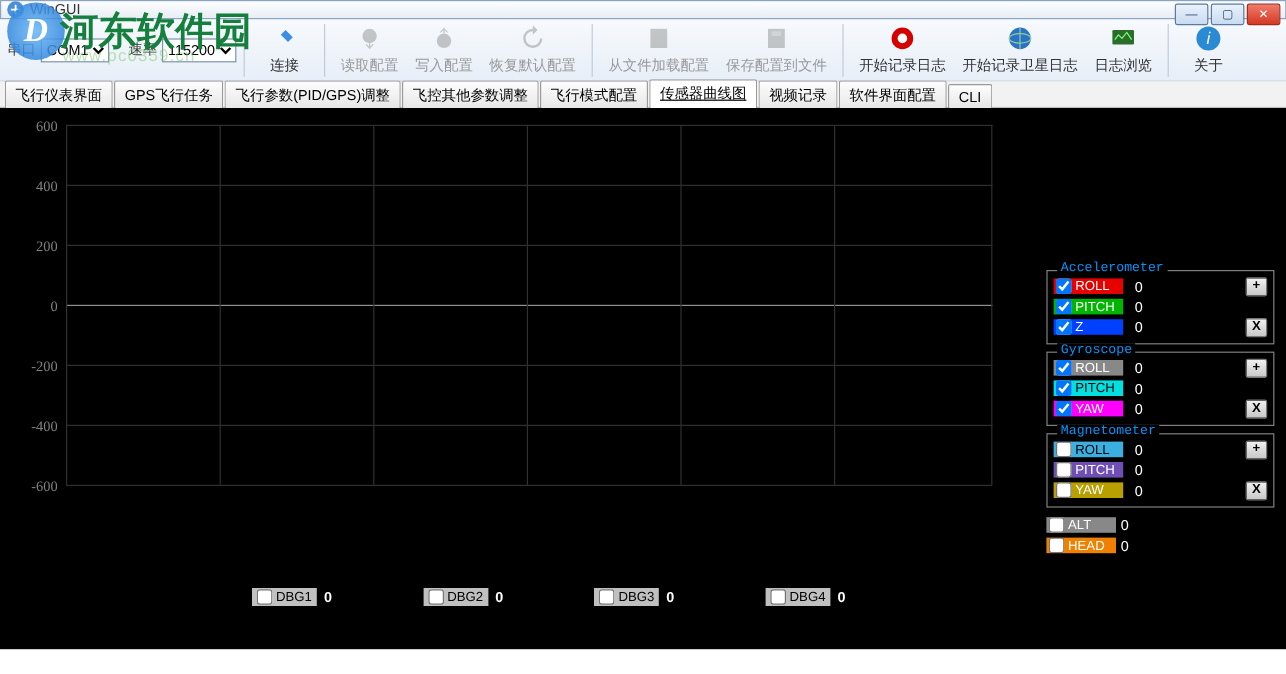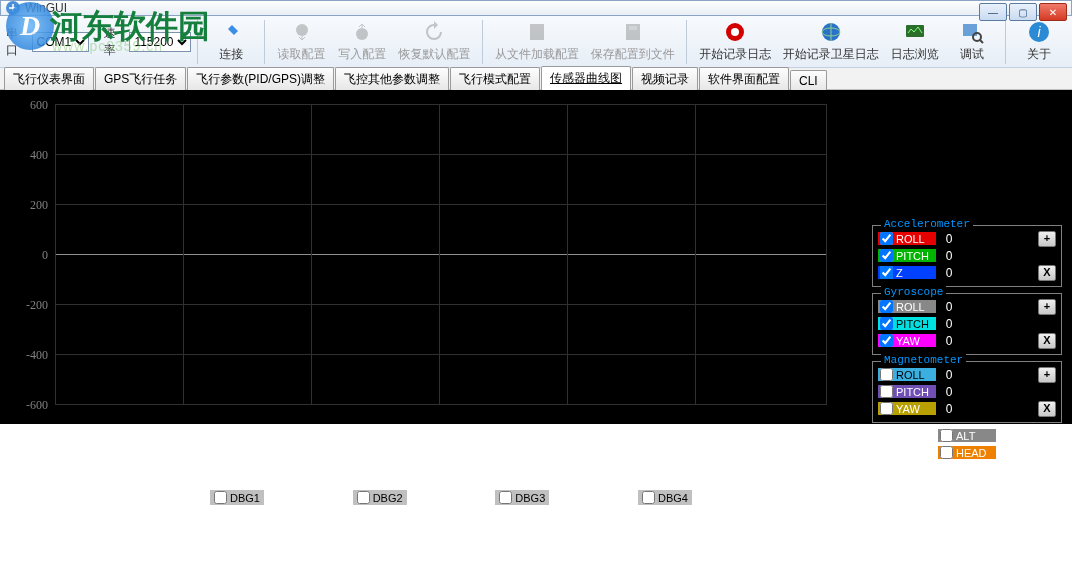--- a/index.html
+++ b/index.html
@@ -29,21 +29,21 @@
 .tbtn span { font-size:12px; color:#333; white-space:nowrap; }
 .tbtn.disabled span { color:#999; }
 .tbtn.disabled .ticon { opacity:.45; }
 
 
 .tabstrip { height:22px; background:#f2f2f2; display:flex; align-items:flex-end; border-bottom:1px solid #c0c0c0; padding-left:4px; }
 .tab { font-size:12px; padding:3px 8px 2px; border:1px solid #9a9a9a; border-bottom:none; margin-right:1px; background:linear-gradient(#fdfdfd,#e7e7e7); cursor:pointer; border-top-left-radius:2px; border-top-right-radius:2px; position:relative; top:1px; }
 .tab.active { background:#fff; font-weight:normal; padding-bottom:3px; z-index:2;text-decoration:underline; }
 
 
-.content { background:#000; height:334px; position:relative; }
+.content { background:#000; height:451px; position:relative; }
 .chart-wrap { position:absolute; left:10px; top:0; width:810px; height:480px; }
 .ylabel { position:absolute; left:0; width:38px; text-align:right; font-size:12px; color:#808080; font-family:Tahoma; }
 .gridline { position:absolute; left:45px; width:772px; height:1px; background:#303030; }
 .vgrid { position:absolute; top:14px; width:1px; height:300px; background:#303030; }
 .axis-x { position:absolute; left:45px; width:772px; height:1px; background:#909090; }
 
 
 .dbg-row { position:absolute; left:210px; top:500px; display:flex; gap:76px; }
 .dbg-item { display:flex; align-items:center; gap:6px; }
 .dbg-chip { display:flex; align-items:center; background:#c0c0c0; padding:1px 4px; font-size:11px; }
@@ -52,21 +52,21 @@
 
 
 .panels { position:absolute; right:10px; top:240px; width:190px; display:flex; flex-direction:column; gap:6px; }
 .panel { border:1px solid #808080; padding:4px 5px 5px; position:relative; }
 .panel .legend-title { position:absolute; top:-8px; left:8px; background:#000; padding:0 3px; font-size:11px; color:#0096ff; font-family:"Courier New",monospace; }
 .prow { display:flex; align-items:center; gap:4px; height:17px; }
 .prow .chip { display:flex; align-items:center; width:58px; padding:0 2px; font-size:11px; color:#fff; }
 .prow .chip input { margin-right:3px; }
 .prow .val { width:18px; font-size:12px; color:#fff; text-align:center; }
 .prow .pbtn { width:18px; height:16px; border:1px solid #777; background:linear-gradient(#f0f0f0,#c8c8c8); font-size:11px; text-align:center; line-height:13px; cursor:pointer; border-radius:2px; color:#000; font-weight:bold; }
-.altrow { display:flex; align-items:center; gap:16px; height:17px;flex-direction:column; }
+.altrow { display:flex; align-items:center; gap:4px; height:17px; }
 .altrow .chip { display:flex; align-items:center; width:58px; padding:0 2px; font-size:11px; color:#fff; }
 .altrow .chip input { margin-right:3px; }
 .altrow .val { font-size:12px; color:#fff; }
 
 
 .c-red { background:#e60000; }
 .c-green { background:#00b400; }
 .c-blue { background:#0040ff; }
 .c-cyan { background:#00e0e0; color:#000 !important; }
 .c-magenta { background:#ff00ff; }
@@ -163,28 +163,20 @@
         <path d="M12 3v18" stroke="#8fd08f"></path>
       </svg>
     <span>开始记录卫星日志</span>
   </div>
   <div class="tbtn">
     <svg class="ticon" viewBox="0 0 24 24">
         <rect x="3" y="5" width="18" height="12" rx="1" fill="#2a6e2a"></rect>
         <path d="M5 13l3-4 3 3 4-5 4 6" stroke="#7fff7f" fill="none"></path>
       </svg>
     <span>日志浏览</span>
-  </div>
-  <div class="tbtn">
-    <svg class="ticon" viewBox="0 0 24 24">
-        <rect x="3" y="4" width="14" height="12" fill="#6aa0d8"></rect>
-        <circle cx="17" cy="17" r="4" fill="none" stroke="#444" stroke-width="2"></circle>
-        <path d="M20 20l3 3" stroke="#444" stroke-width="2"></path>
-      </svg>
-    <span>调试</span>
   </div>
   <div class="tool-sep"></div>
   <div class="tbtn">
     <svg class="ticon" viewBox="0 0 24 24">
         <circle cx="12" cy="12" r="10" fill="#2a8ad4"></circle>
         <text x="12" y="17" text-anchor="middle" fill="#fff" font-size="14" font-family="Georgia" font-style="italic">i</text>
       </svg>
     <span>关于</span>
   </div>
 </div>

